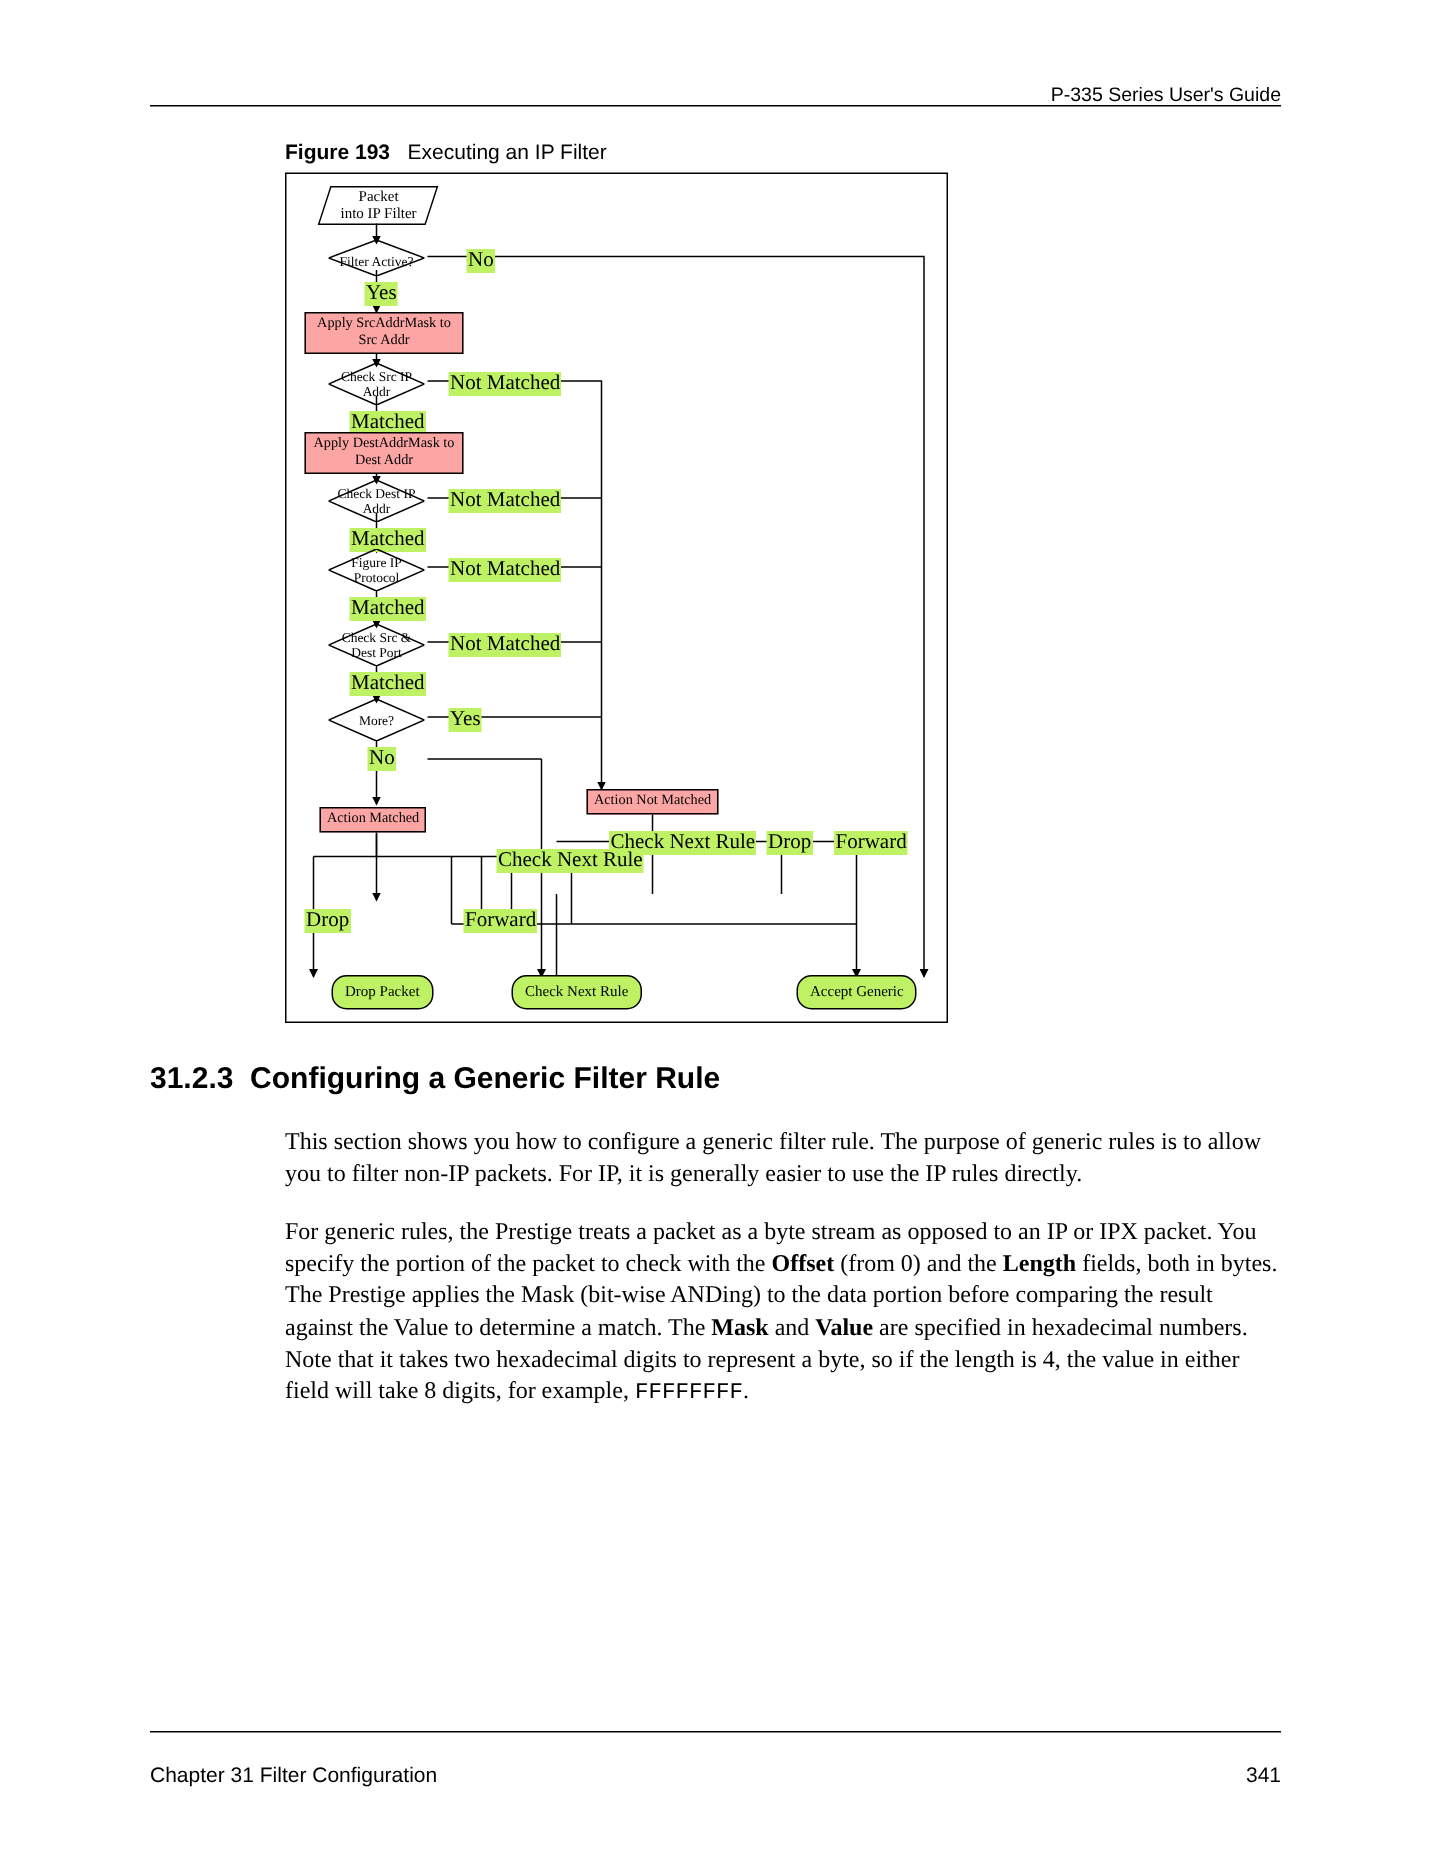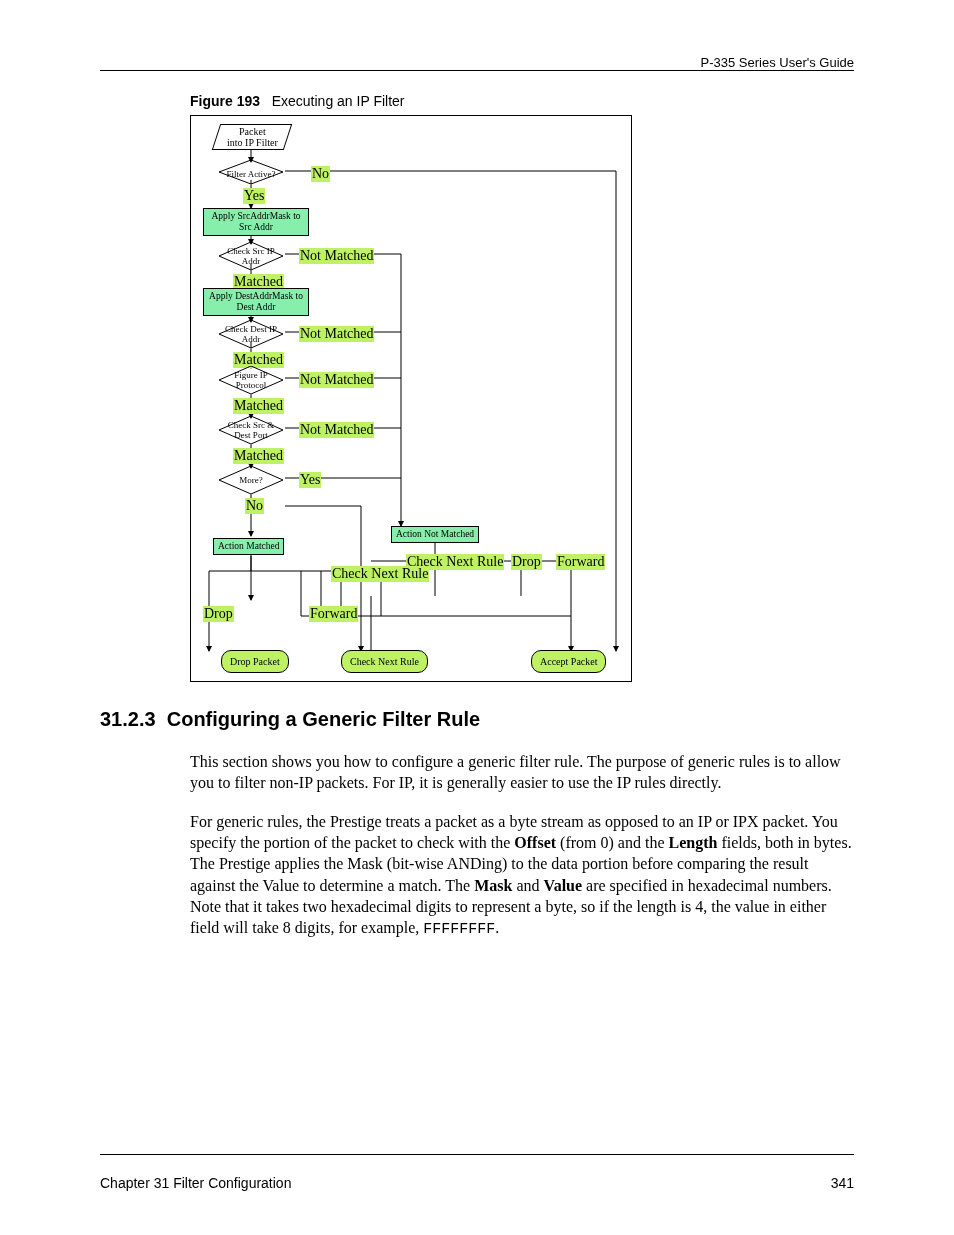--- a/index.html
+++ b/index.html
@@ -70,21 +70,21 @@
   .diamond svg { position:absolute; top:0; left:0; }
   .diamond .dtext {
     position:absolute; width:100%; top:50%; transform:translateY(-50%);
     font-size:9px; line-height:10px;
   }
   .rect {
     border: 1px solid #000;
     padding: 2px 4px;
     font-size: 9.5px;
     line-height: 11px;
-    background:#86efac;
+    background:#fca5a5;
   }
   .terminator {
     border: 1px solid #000;
     border-radius: 10px;
     padding: 5px 8px;
     font-size: 10px;
     background:#bef264;
   }
   .flowchart-box svg.lines {
     position:absolute; left:0; top:0; width:100%; height:100%;
@@ -267,21 +267,21 @@
     <div class="label" style="left:215px; top:438px;">Check Next Rule</div>
     <div class="label" style="left:320px; top:438px;">Drop</div>
     <div class="label" style="left:365px; top:438px;">Forward</div>
 
     <div class="label" style="left:140px; top:450px;">Check Next Rule</div>
     <div class="label" style="left:12px; top:490px;">Drop</div>
     <div class="label" style="left:118px; top:490px;">Forward</div>
 
     <div class="node terminator" style="left:30px; top:534px;">Drop Packet</div>
     <div class="node terminator" style="left:150px; top:534px;">Check Next Rule</div>
-    <div class="node terminator" style="left:340px; top:534px;">Accept Packet</div>
+    <div class="node terminator" style="left:340px; top:534px;">Accept Generic</div>
   </div>
 
   <div class="section-heading">
     <span>31.2.3</span>&nbsp;&nbsp;<span>Configuring a Generic Filter Rule</span>
   </div>
 
   <p class="body-text">
     <span> This section shows you how to configure a generic filter rule. The purpose of generic rules is to allow you to filter non-IP packets. For IP, it is generally easier to use the IP rules directly.</span>
   </p>
 

